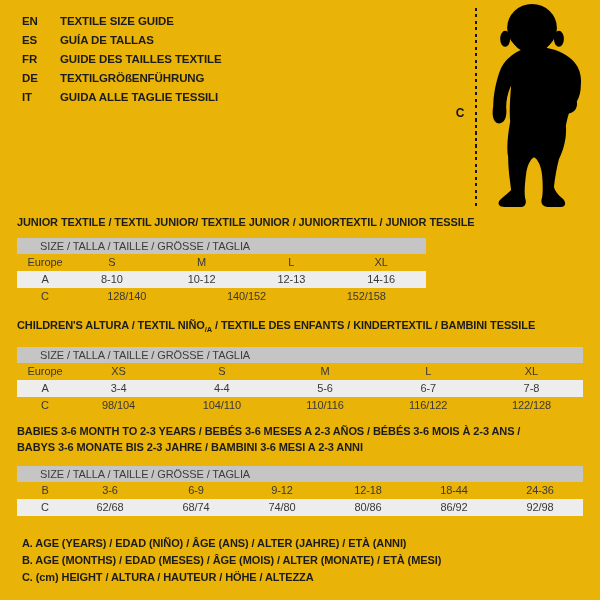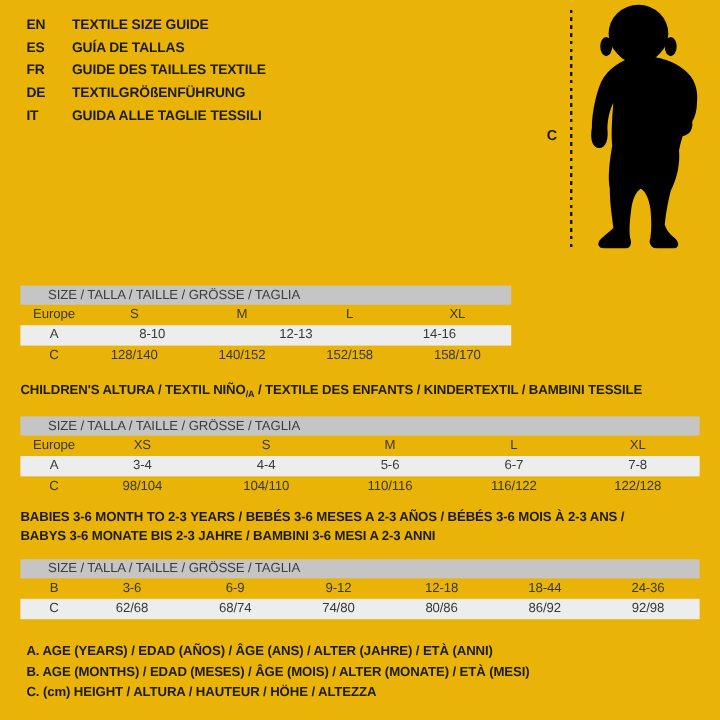--- a/index.html
+++ b/index.html
@@ -107,41 +107,42 @@
         C 74,147 77,135 76,123
         C 77,118 78,114 79,111
         C 85,110 88,105 87,99
         C 90,94 91,88 91,83
         C 92,74 90,66 85,60
         C 78,52 68,47 56,45
         C 48,44 40,44 34,46 Z"></path>
     </g>
   </svg>
 
+  <div class="sec-title" style="top:216px">JUNIOR TEXTILE / TEXTIL JUNIOR/ TEXTILE JUNIOR / JUNIORTEXTIL / JUNIOR TESSILE</div>
   <div class="sg-table" style="top:238px; width:409px">
     <div class="size-bar">SIZE / TALLA / TAILLE / GRÖSSE / TAGLIA</div>
     <div class="trow">
       <div class="lab">Europe</div>
       <div class="val">S</div>
       <div class="val">M</div>
       <div class="val">L</div>
       <div class="val">XL</div>
     </div>
     <div class="trow shaded">
       <div class="lab">A</div>
       <div class="val">8-10</div>
+      <div class="val">10-12</div>
       <div class="val">12-13</div>
       <div class="val">14-16</div>
     </div>
     <div class="trow">
       <div class="lab">C</div>
       <div class="val">128/140</div>
       <div class="val">140/152</div>
       <div class="val">152/158</div>
-      <div class="val">158/170</div>
     </div>
   </div>
 
   <div class="sec-title" style="top:319px">
     <span>CHILDREN'S ALTURA / TEXTIL NIÑO</span><span class="sub">/A</span><span> / TEXTILE DES ENFANTS / KINDERTEXTIL / BAMBINI TESSILE</span>
   </div>
   <div class="sg-table" style="top:347px; width:566px">
     <div class="size-bar">SIZE / TALLA / TAILLE / GRÖSSE / TAGLIA</div>
     <div class="trow">
       <div class="lab">Europe</div>
@@ -189,18 +190,18 @@
       <div class="val">62/68</div>
       <div class="val">68/74</div>
       <div class="val">74/80</div>
       <div class="val">80/86</div>
       <div class="val">86/92</div>
       <div class="val">92/98</div>
     </div>
   </div>
 
   <div class="legend">
-    <div class="legend-line">A. AGE (YEARS) / EDAD (AÑOS) / ÂGE (ANS) / ALTER (JAHRE) / ETÀ (ANNI)</div>
+    <div class="legend-line">A. AGE (YEARS) / EDAD (NIÑO) / ÂGE (ANS) / ALTER (JAHRE) / ETÀ (ANNI)</div>
     <div class="legend-line">B. AGE (MONTHS) / EDAD (MESES) / ÂGE (MOIS) / ALTER (MONATE) / ETÀ (MESI)</div>
     <div class="legend-line">C. (cm) HEIGHT / ALTURA / HAUTEUR / HÖHE / ALTEZZA</div>
   </div>
 
 </div>
 
 </body></html>

